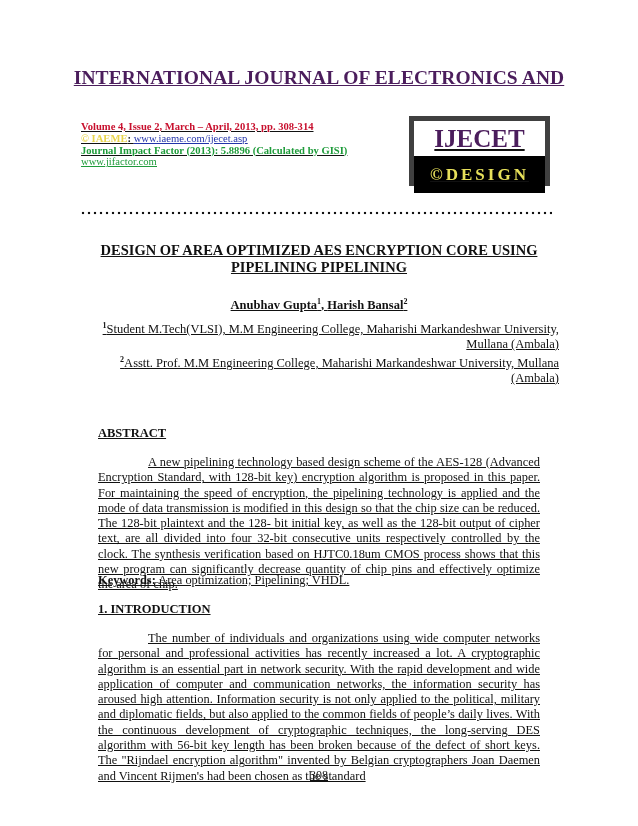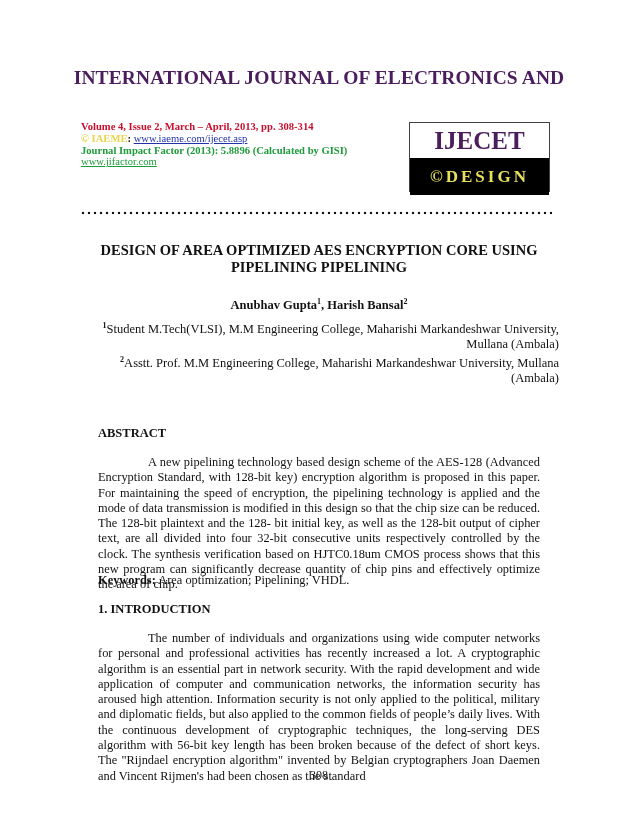--- a/index.html
+++ b/index.html
@@ -1,27 +1,27 @@
 <!DOCTYPE html>
 <html><head>
 <meta charset="utf-8">
 <style>
   html, body { margin: 0; padding: 0; background: #ffffff; }
   body { width: 638px; height: 826px; position: relative; overflow: hidden;
          font-family: "Liberation Serif", "DejaVu Serif", serif; color: #111; }
-  .abs { position: absolute; }
+  .abs { position: absolute; text-decoration: underline; }
   .journal-title { left: 0; width: 638px; top: 67px; text-align: center;
     color: #4b1d5c; font-weight: bold; font-size: 19.5px; line-height: 21px; letter-spacing: 0.1px; }
   .meta { left: 81px; top: 121px; font-size: 10.6px; line-height: 11.8px; font-weight: bold; }
   .meta .red { color: #c8102e; }
   .meta .yellow { color: #e8d44a; text-align: center; }
   .meta .green { color: #1e9b3a; }
   .meta .link { color: #2233aa; text-decoration: underline; font-weight: normal; }
   .meta .greenlink { color: #1e9b3a; text-decoration: underline; font-weight: normal; }
-  .logo { left: 409px; top: 122px; width: 141px; height: 70px; border: 1px solid #404040; box-sizing: border-box; }
+  .logo { left: 409px; top: 116px; width: 141px; height: 70px; border: 5px solid #404040; box-sizing: border-box; }
   .logo-top { height: 35px; background: #fff; text-align: center; color: #4b1d5c;
     font-weight: bold; font-size: 25px; line-height: 36px; }
   .logo-bottom { height: 37px; background: #000; text-align: center; color: #e7e05a;
     font-weight: bold; font-size: 17px; line-height: 37px; letter-spacing: 3px; }
   .dots { left: 80px; top: 209px; width: 472px; height: 8px;
     background-image: radial-gradient(circle, #111 1.3px, transparent 1.6px);
     background-size: 6px 8px; background-repeat: repeat-x; }
   .paper-title { left: 0; width: 638px; top: 242px; text-align: center; font-weight: bold;
     font-size: 14.5px; line-height: 17px; }
   .authors { left: 0; width: 638px; top: 298px; text-align: center; font-weight: bold; font-size: 12.5px; }

